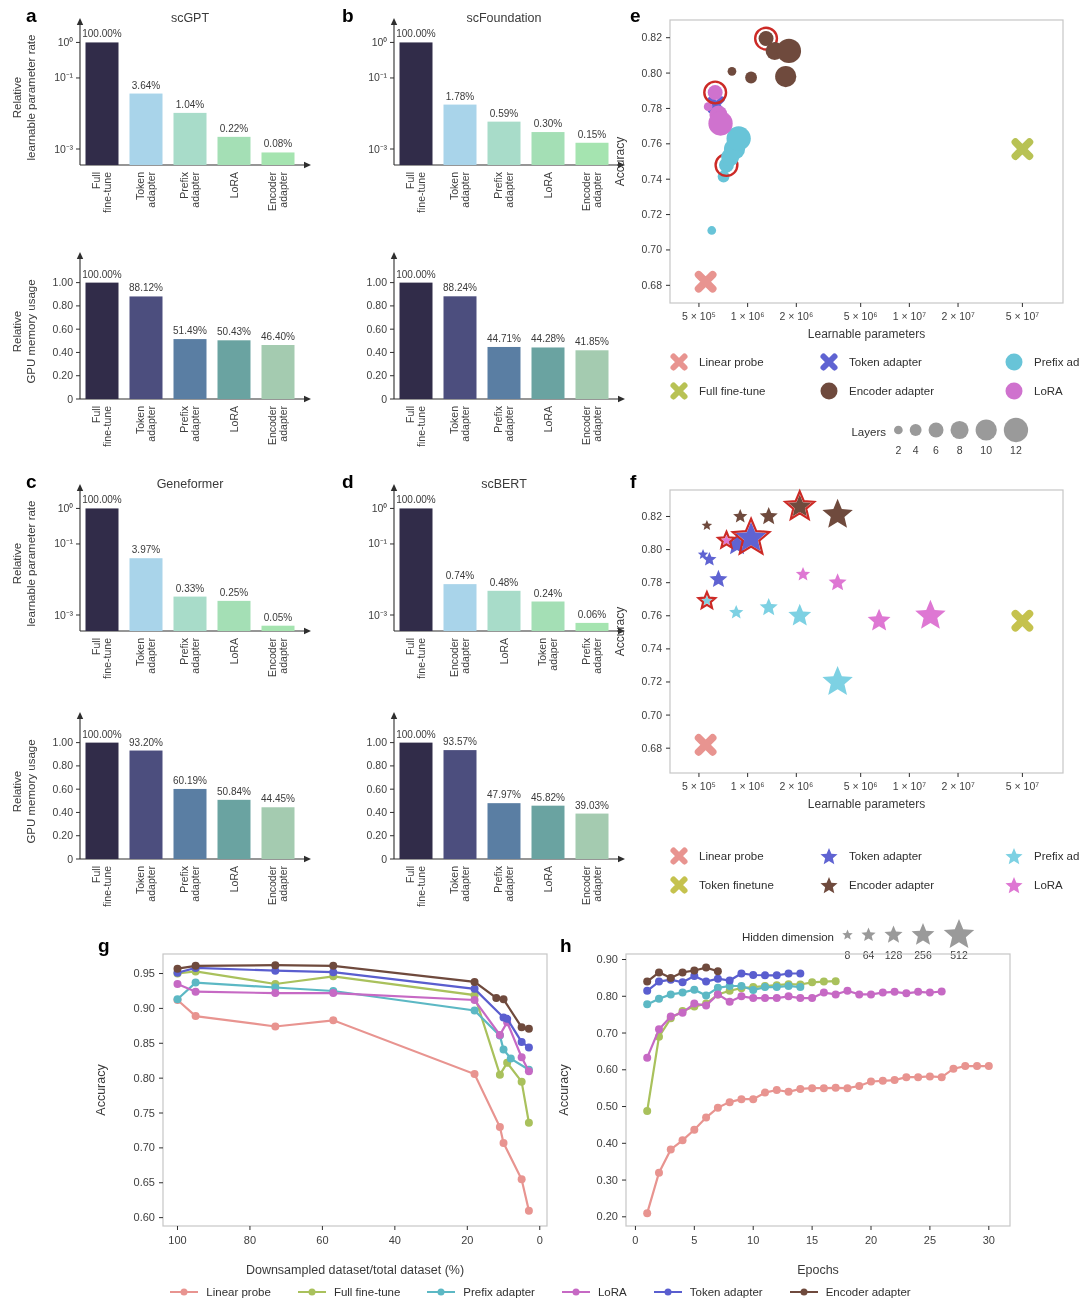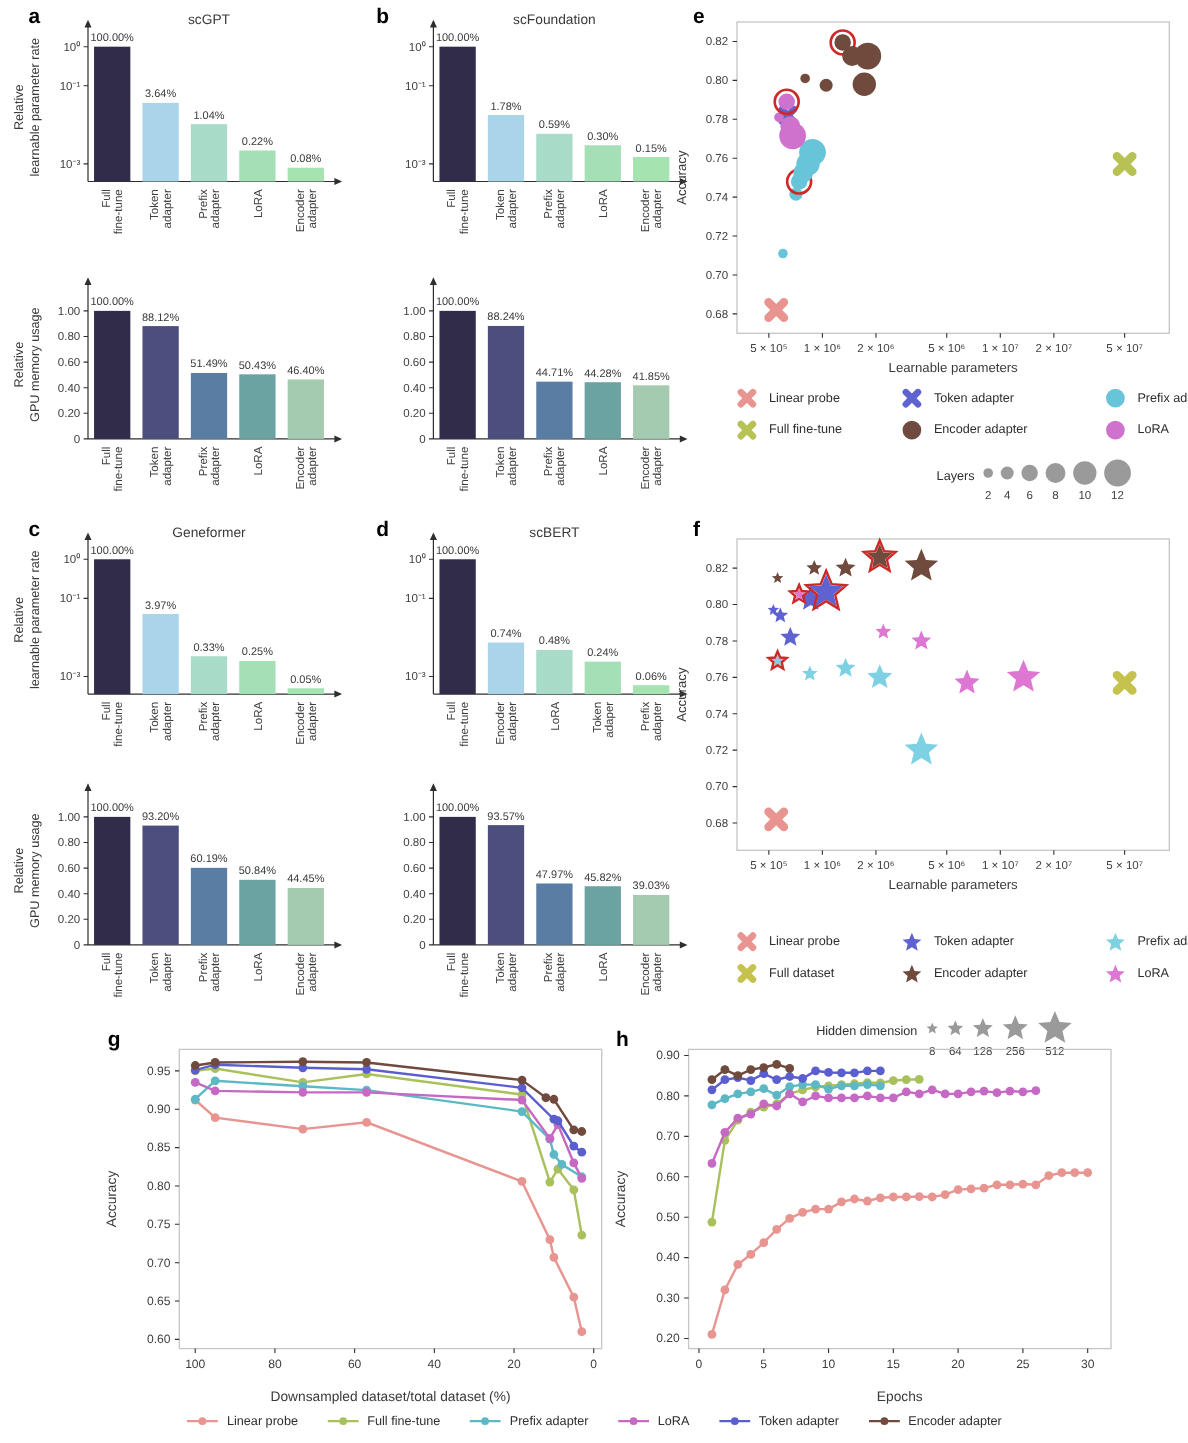--- a/index.html
+++ b/index.html
@@ -524,21 +524,21 @@
       <div class="leg-item">
         <svg width="22" height="20" viewBox="0 0 22 20">
           <polygon points="11.00,2.00 13.38,7.72 19.56,8.22 14.85,12.25 16.29,18.28 11.00,15.05 5.71,18.28 7.15,12.25 2.44,8.22 8.62,7.72" fill="#7dd1e3"></polygon>
         </svg>
         <span>Prefix adapter</span>
       </div>
       <div class="leg-item">
         <svg width="22" height="20" viewBox="0 0 22 20">
           <path d="M 5.5 4.5 L 16.5 15.5 M 5.5 15.5 L 16.5 4.5" stroke="#c5c24e" stroke-width="6" stroke-linecap="round" fill="none"></path>
         </svg>
-        <span>Full dataset</span>
+        <span>Token finetune</span>
       </div>
       <div class="leg-item">
         <svg width="22" height="20" viewBox="0 0 22 20">
           <polygon points="11.00,2.00 13.38,7.72 19.56,8.22 14.85,12.25 16.29,18.28 11.00,15.05 5.71,18.28 7.15,12.25 2.44,8.22 8.62,7.72" fill="#6f4a3d"></polygon>
         </svg>
         <span>Encoder adapter</span>
       </div>
       <div class="leg-item">
         <svg width="22" height="20" viewBox="0 0 22 20">
           <polygon points="11.00,2.00 13.38,7.72 19.56,8.22 14.85,12.25 16.29,18.28 11.00,15.05 5.71,18.28 7.15,12.25 2.44,8.22 8.62,7.72" fill="#de77d3"></polygon>

